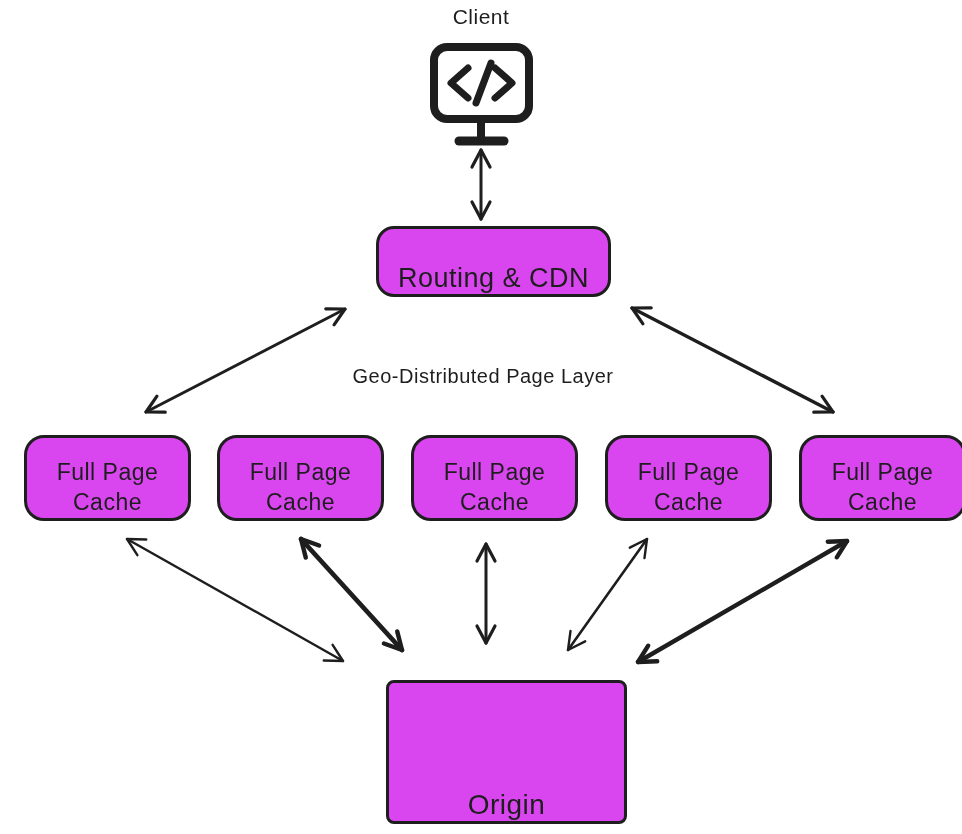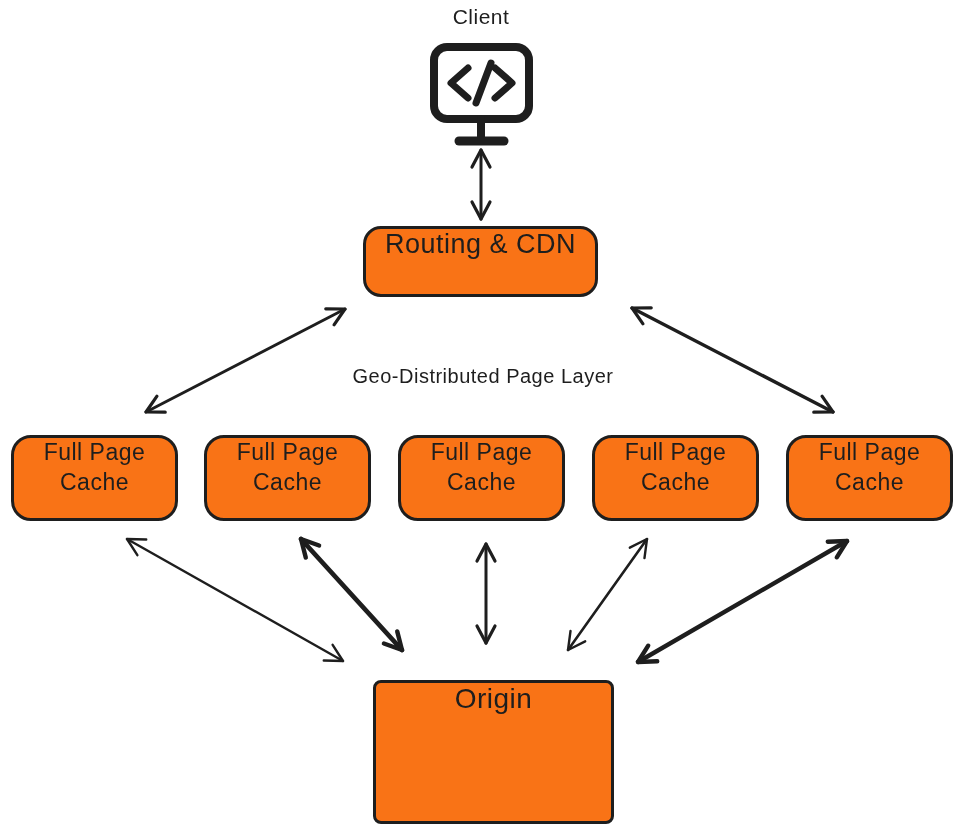--- a/index.html
+++ b/index.html
@@ -24,27 +24,28 @@
   .label {
     position: absolute;
     text-align: center;
     color: #1e1e1e;
     letter-spacing: 0.5px;
   }
   .node {
     position: absolute;
     box-sizing: border-box;
     border: 3px solid #1e1e1e;
-    background: #f97316;
+    background: #d946ef;
     display: flex;
-    align-items: flex-start;
+    align-items: flex-end;
     justify-content: center;
     text-align: center;
     color: #1e1e1e;
     letter-spacing: 0.5px;
+    margin-left: 13px;
   }
   #client-label {
     left: 381px; top: 5px; width: 200px;
     font-size: 21px;
   }
   #routing-box {
     left: 363px; top: 226px; width: 235px; height: 71px;
     border-radius: 18px;
     font-size: 27px;
   }

